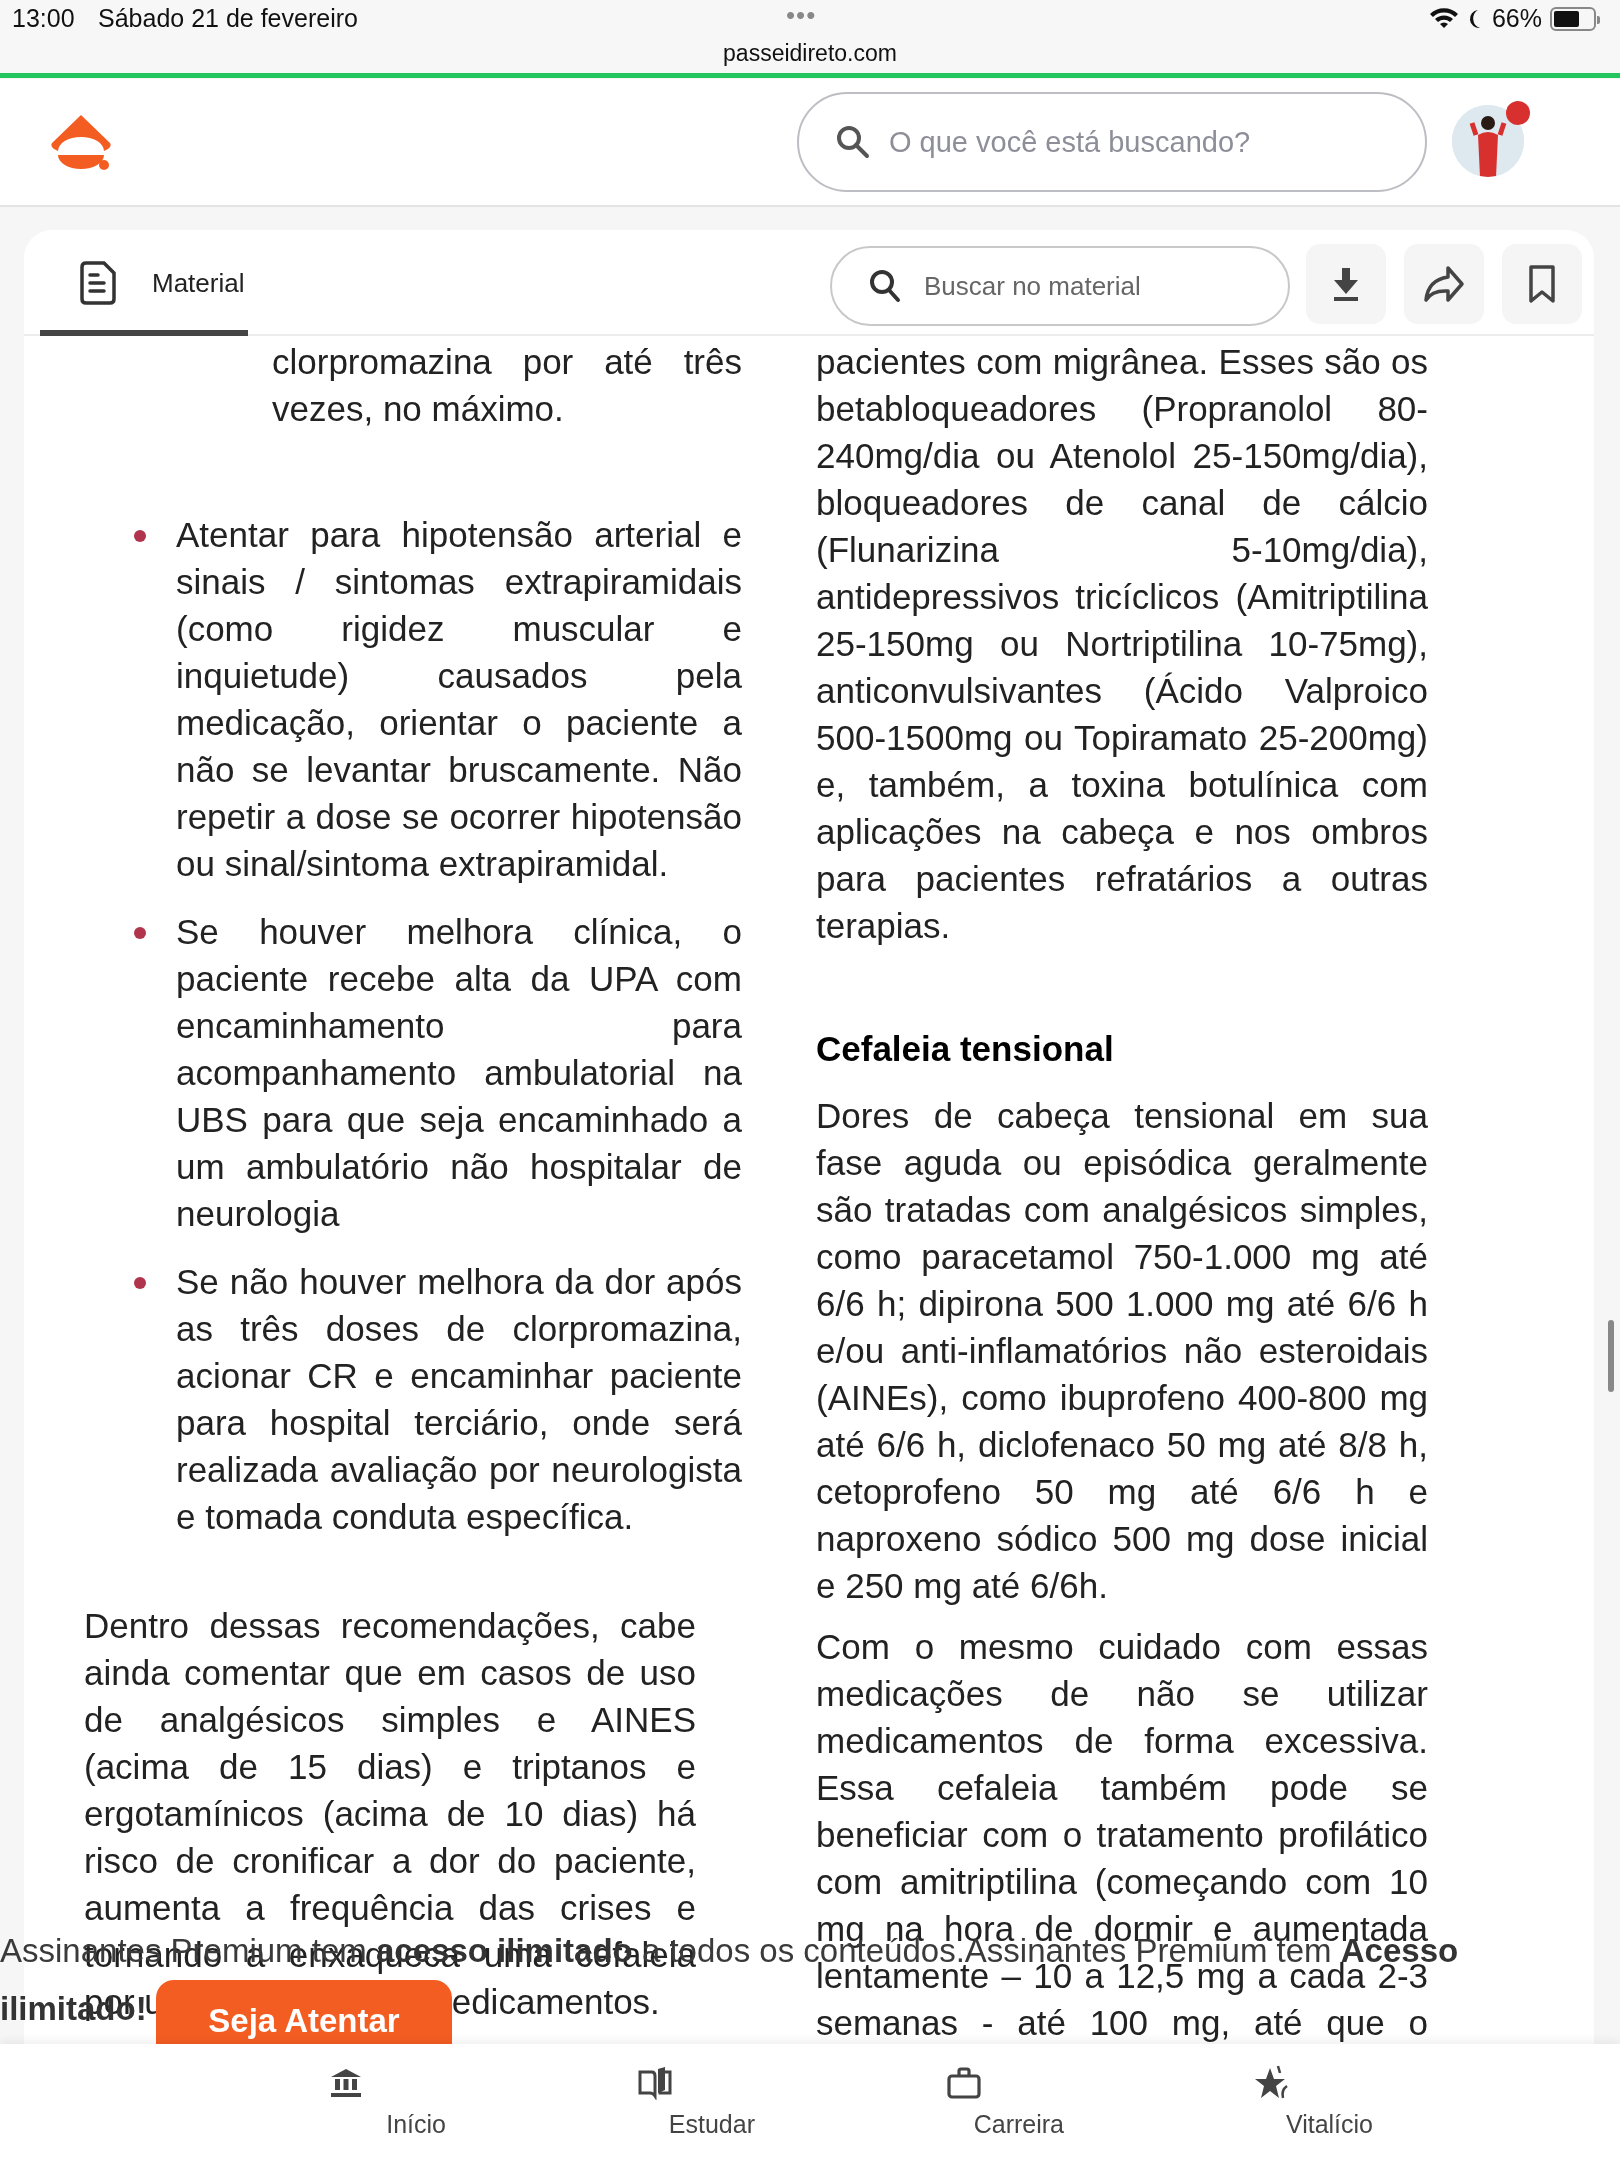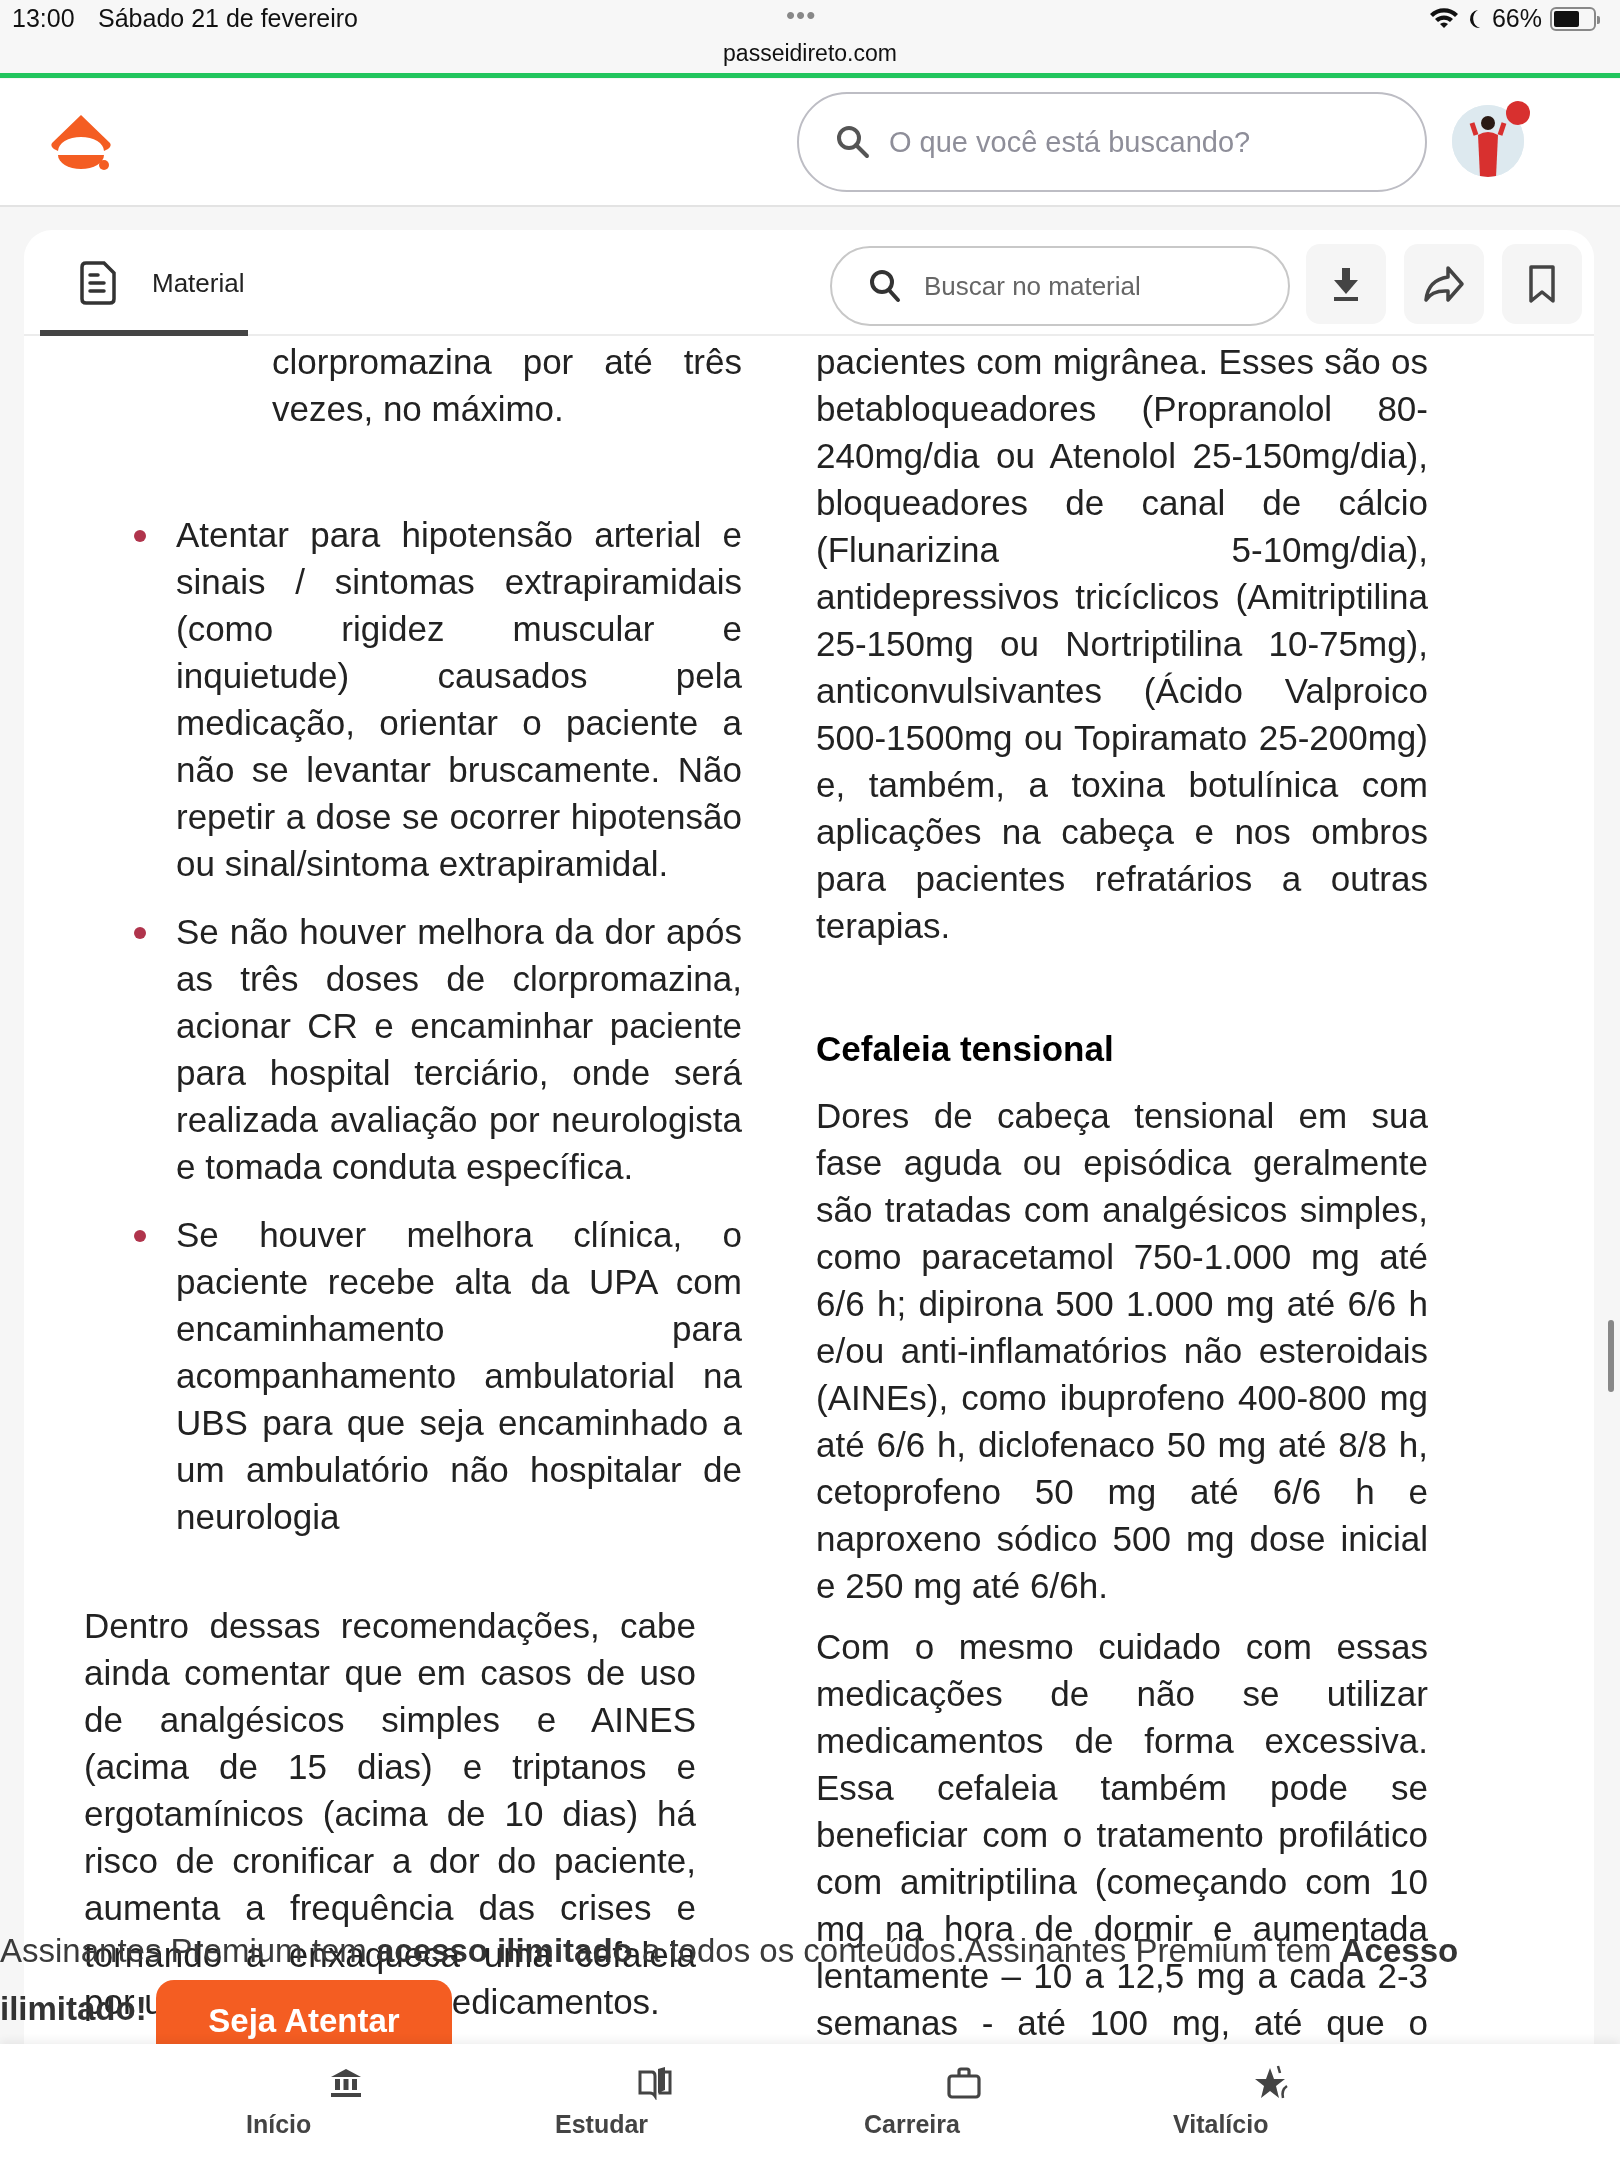--- a/index.html
+++ b/index.html
@@ -41,21 +41,21 @@
   .heading { font-size: 35px; font-weight: bold; color: #000000; line-height: 47px; }
 
   .scrollbar { position: absolute; left: 1608px; top: 1320px; width: 6px; height: 72px; border-radius: 3px; background: #888; }
 
   .banner-line1 { position: absolute; left: 0; top: 1932px; width: 1620px; font-size: 33px; color: #3a3a3a; white-space: nowrap; }
   .banner-line1 b, .banner-line2 b { color: #333; text-align: right; }
   .banner-line2 { position: absolute; left: 0; top: 1990px; font-size: 33px; font-weight: bold; color: #333; white-space: nowrap; }
   .premium-btn { position: absolute; left: 156px; top: 1980px; width: 296px; height: 82px; background: #f45d22; border-radius: 18px; color: #fff; font-size: 33px; font-weight: bold; display: flex; align-items: center; justify-content: center; }
 
   .bottomnav { position: absolute; left: 0; top: 2044px; width: 1620px; height: 116px; background: #fff; box-shadow: 0 -4px 8px rgba(0,0,0,0.06); }
-  .navitem { position: absolute; top: 18px; width: 200px; text-align: left; font-weight: bold; }
+  .navitem { position: absolute; top: 18px; width: 200px; text-align: right; }
   .navitem .ic { height: 42px; display: flex; justify-content: center; align-items: center; }
   .navitem .lbl { font-size: 25px; color: #444; margin-top: 6px; }
 </style>
 </head>
 <body>
 
 <div class="statusbar">
   <span class="sb-time">13:00</span>
   <span class="sb-date">Sábado 21 de fevereiro</span>
   <span class="sb-dots">•••</span>
@@ -137,22 +137,22 @@
           <path d="M4 3 H26 V37 L15 28 L4 37z" fill="none" stroke="#444" stroke-width="3.5" stroke-linejoin="round"></path>
         </svg>
     </div>
   </div>
 
   <div class="doc">
 
     <div class="col left" style="top:0px;">
       <p class="indent" style="padding-left:142px;">clorpromazina por até três vezes, no máximo.</p>
       <p class="bullet" style="margin-top:79px;">Atentar para hipotensão arterial e sinais / sintomas extrapiramidais (como rigidez muscular e inquietude) causados pela medicação, orientar o paciente a não se levantar bruscamente. Não repetir a dose se ocorrer hipotensão ou sinal/sintoma extrapiramidal.</p>
+      <p class="bullet" style="margin-top:21px;">Se houver melhora clínica, o paciente recebe alta da UPA com encaminhamento para acompanhamento ambulatorial na UBS para que seja encaminhado a um ambulatório não hospitalar de neurologia</p>
       <p class="bullet" style="margin-top:21px;">Se não houver melhora da dor após as três doses de clorpromazina, acionar CR e encaminhar paciente para hospital terciário, onde será realizada avaliação por neurologista e tomada conduta específica.</p>
-      <p class="bullet" style="margin-top:21px;">Se houver melhora clínica, o paciente recebe alta da UPA com encaminhamento para acompanhamento ambulatorial na UBS para que seja encaminhado a um ambulatório não hospitalar de neurologia</p>
       <p style="margin-top:62px; margin-left:-46px; width:612px;">Dentro dessas recomendações, cabe ainda comentar que em casos de uso de analgésicos simples e AINES (acima de 15 dias) e triptanos e ergotamínicos (acima de 10 dias) há risco de cronificar a dor do paciente, aumenta a frequência das crises e tornando a enxaqueca uma cefaleia por uso excessivo de medicamentos.</p>
     </div>
 
     <div class="col right" style="top:0px;">
       <p>pacientes com migrânea. Esses são os betabloqueadores (Propranolol 80-240mg/dia ou Atenolol 25-150mg/dia), bloqueadores de canal de cálcio (Flunarizina 5-10mg/dia), antidepressivos tricíclicos (Amitriptilina 25-150mg ou Nortriptilina 10-75mg), anticonvulsivantes (Ácido Valproico 500-1500mg ou Topiramato 25-200mg) e, também, a toxina botulínica com aplicações na cabeça e nos ombros para pacientes refratários a outras terapias.</p>
       <p class="heading" style="margin-top:76px;">Cefaleia tensional</p>
       <p style="margin-top:20px;">Dores de cabeça tensional em sua fase aguda ou episódica geralmente são tratadas com analgésicos simples, como paracetamol 750-1.000 mg até 6/6 h; dipirona 500 1.000 mg até 6/6 h e/ou anti-inflamatórios não esteroidais (AINEs), como ibuprofeno 400-800 mg até 6/6 h, diclofenaco 50 mg até 8/8 h, cetoprofeno 50 mg até 6/6 h e naproxeno sódico 500 mg dose inicial e 250 mg até 6/6h.</p>
       <p style="margin-top:14px;">Com o mesmo cuidado com essas medicações de não se utilizar medicamentos de forma excessiva. Essa cefaleia também pode se beneficiar com o tratamento profilático com amitriptilina (começando com 10 mg na hora de dormir e aumentada lentamente – 10 a 12,5 mg a cada 2-3 semanas - até 100 mg, até que o paciente me-</p>
     </div>
   </div>

